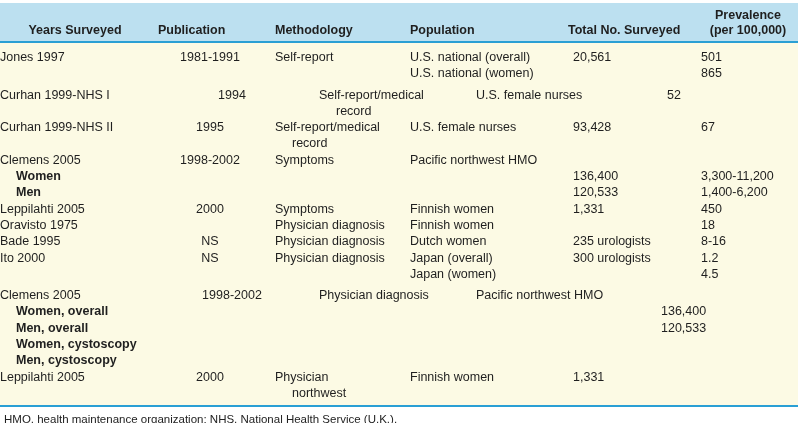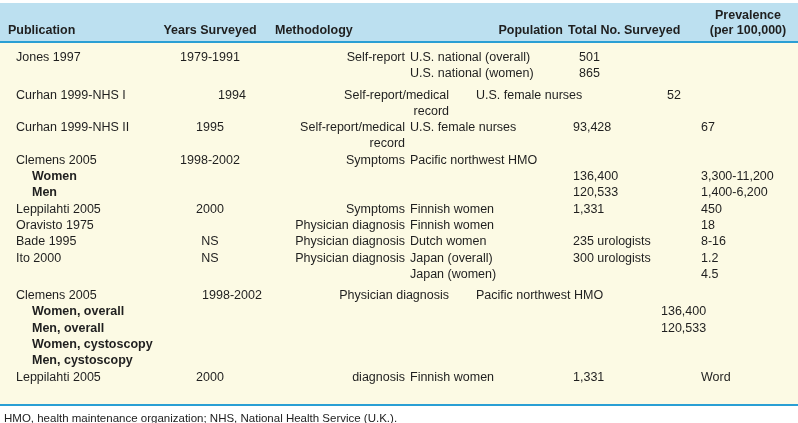--- a/index.html
+++ b/index.html
@@ -12,71 +12,74 @@
   body{font-family:"Liberation Sans","DejaVu Sans",sans-serif;color:var(--text);}
   .figure{position:relative;width:798px;height:423px;background:#fff;overflow:hidden;}
   .topstrip{height:3px;background:#fff;}
   .grid{display:grid;grid-template-columns:150px 120px 135px 158px 122px 113px;}
   .thead{background:var(--header-bg);border-bottom:2px solid var(--rule);
          align-items:end;padding-top:5px;padding-bottom:3px;min-height:27px;}
   .hcell{font-weight:bold;font-size:12.5px;line-height:15px;}
   .hc1{padding-left:8px;}
   .hc2{text-align:center;}
   .hc3{padding-left:5px;}
-  .hc4{padding-left:5px;text-align:right;}
+  .hc4{padding-left:5px;}
   .hc5{padding-left:5px;}
   .hc6{padding-left:13px;text-align:center;}
   .tbody{background:var(--body-bg);padding-top:6px;padding-bottom:4px;min-height:351px;}
   .row{align-items:start;}
   .row.gap{margin-top:5px;gap:22px;}
   .cell{font-size:12.5px;}
   .line{line-height:16.3px;white-space:nowrap;}
-  .c1{padding-left:16px;}
+  .c1{padding-left:0;}
   .c1 .indent{margin-left:16px;font-weight:bold;}
   .c2{text-align:center;}
-  .c3{padding-left:5px;text-align:right;}
+  .c3{padding-left:5px;}
   .c3 .indent{margin-left:17px;}
   .c4{padding-left:5px;}
   .c5{padding-left:10px;}
   .c6{padding-left:16px;}
   .botrule{border-top:2px solid var(--rule);background:#fff;}
   .footnote{font-size:11.5px;padding:5px 0 0 4px;color:#222;line-height:14px;}
 </style>
 </head>
 <body>
 
 <div class="figure">
   <div class="topstrip"></div>
 
   <div class="grid thead">
+    <div class="hcell hc2">Years Surveyed</div>
     <div class="hcell hc1">Publication</div>
-    <div class="hcell hc2">Years Surveyed</div>
     <div class="hcell hc3">Methodology</div>
     <div class="hcell hc4">Population</div>
     <div class="hcell hc5">Total No. Surveyed</div>
     <div class="hcell hc6">
       <div>Prevalence</div>
       <div>(per 100,000)</div>
     </div>
   </div>
 
   <div class="tbody">
       <div class="grid row">
         <div class="cell c1">
           <div class="line">Jones 1997</div>
         </div>
         <div class="cell c2">
-          <div class="line">1979-1991</div>
+          <div class="line">1981-1991</div>
         </div>
         <div class="cell c3">
           <div class="line">Self-report</div>
         </div>
         <div class="cell c4">
           <div class="line">U.S. national (overall)</div>
           <div class="line">U.S. national (women)</div>
+        </div>
+        <div class="cell c5">
+          <div class="line">20,561</div>
         </div>
         <div class="cell c6">
           <div class="line">501</div>
           <div class="line">865</div>
         </div>
       </div>
       <div class="grid row gap">
         <div class="cell c1">
           <div class="line">Curhan 1999-NHS I</div>
         </div>
@@ -252,30 +255,28 @@
         </div>
       </div>
       <div class="grid row">
         <div class="cell c1">
           <div class="line">Leppilahti 2005</div>
         </div>
         <div class="cell c2">
           <div class="line">2000</div>
         </div>
         <div class="cell c3">
-          <div class="line indent">diagnosis</div>
+          <div class="line">Physician</div>
+          <div class="line indent">northwest</div>
         </div>
         <div class="cell c4">
           <div class="line">Finnish women</div>
         </div>
         <div class="cell c5">
           <div class="line">1,331</div>
-        </div>
-        <div class="cell c6">
-          <div class="line">Word</div>
         </div>
       </div>
     </div>
 
   <div class="botrule">
     <div class="footnote">HMO, health maintenance organization; NHS, National Health Service (U.K.).</div>
   </div>
 </div>
 
 </body></html>

